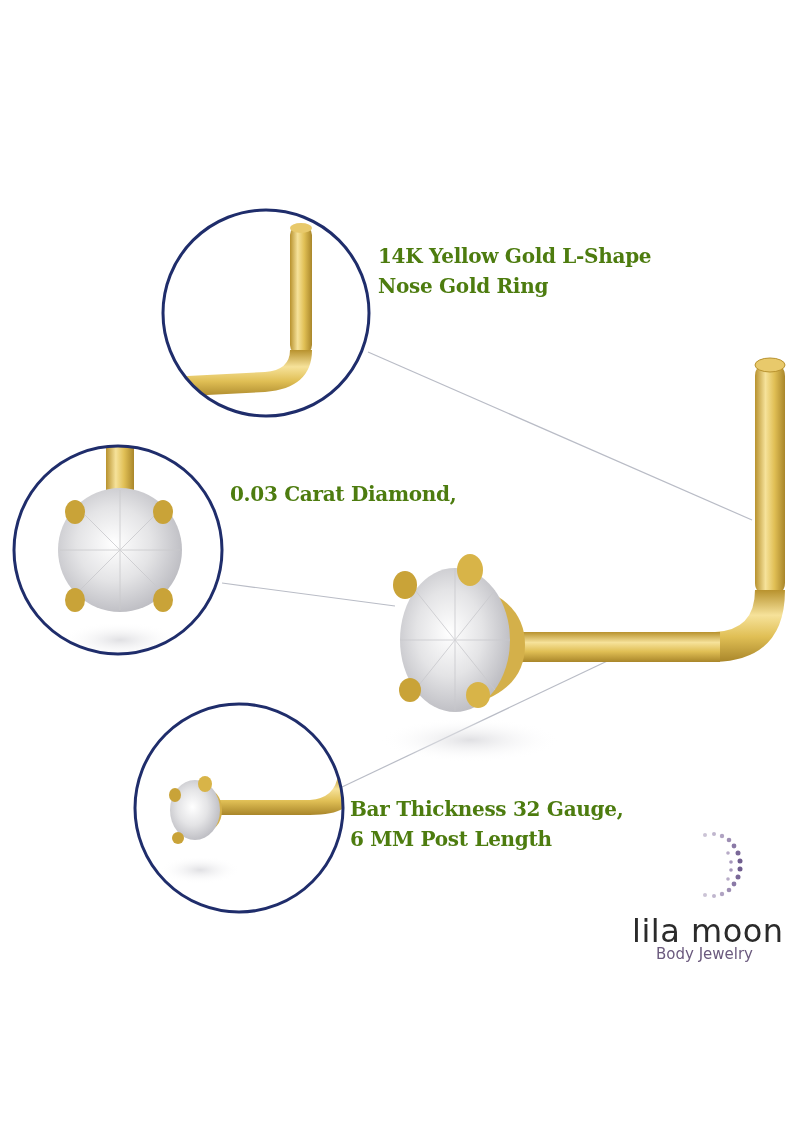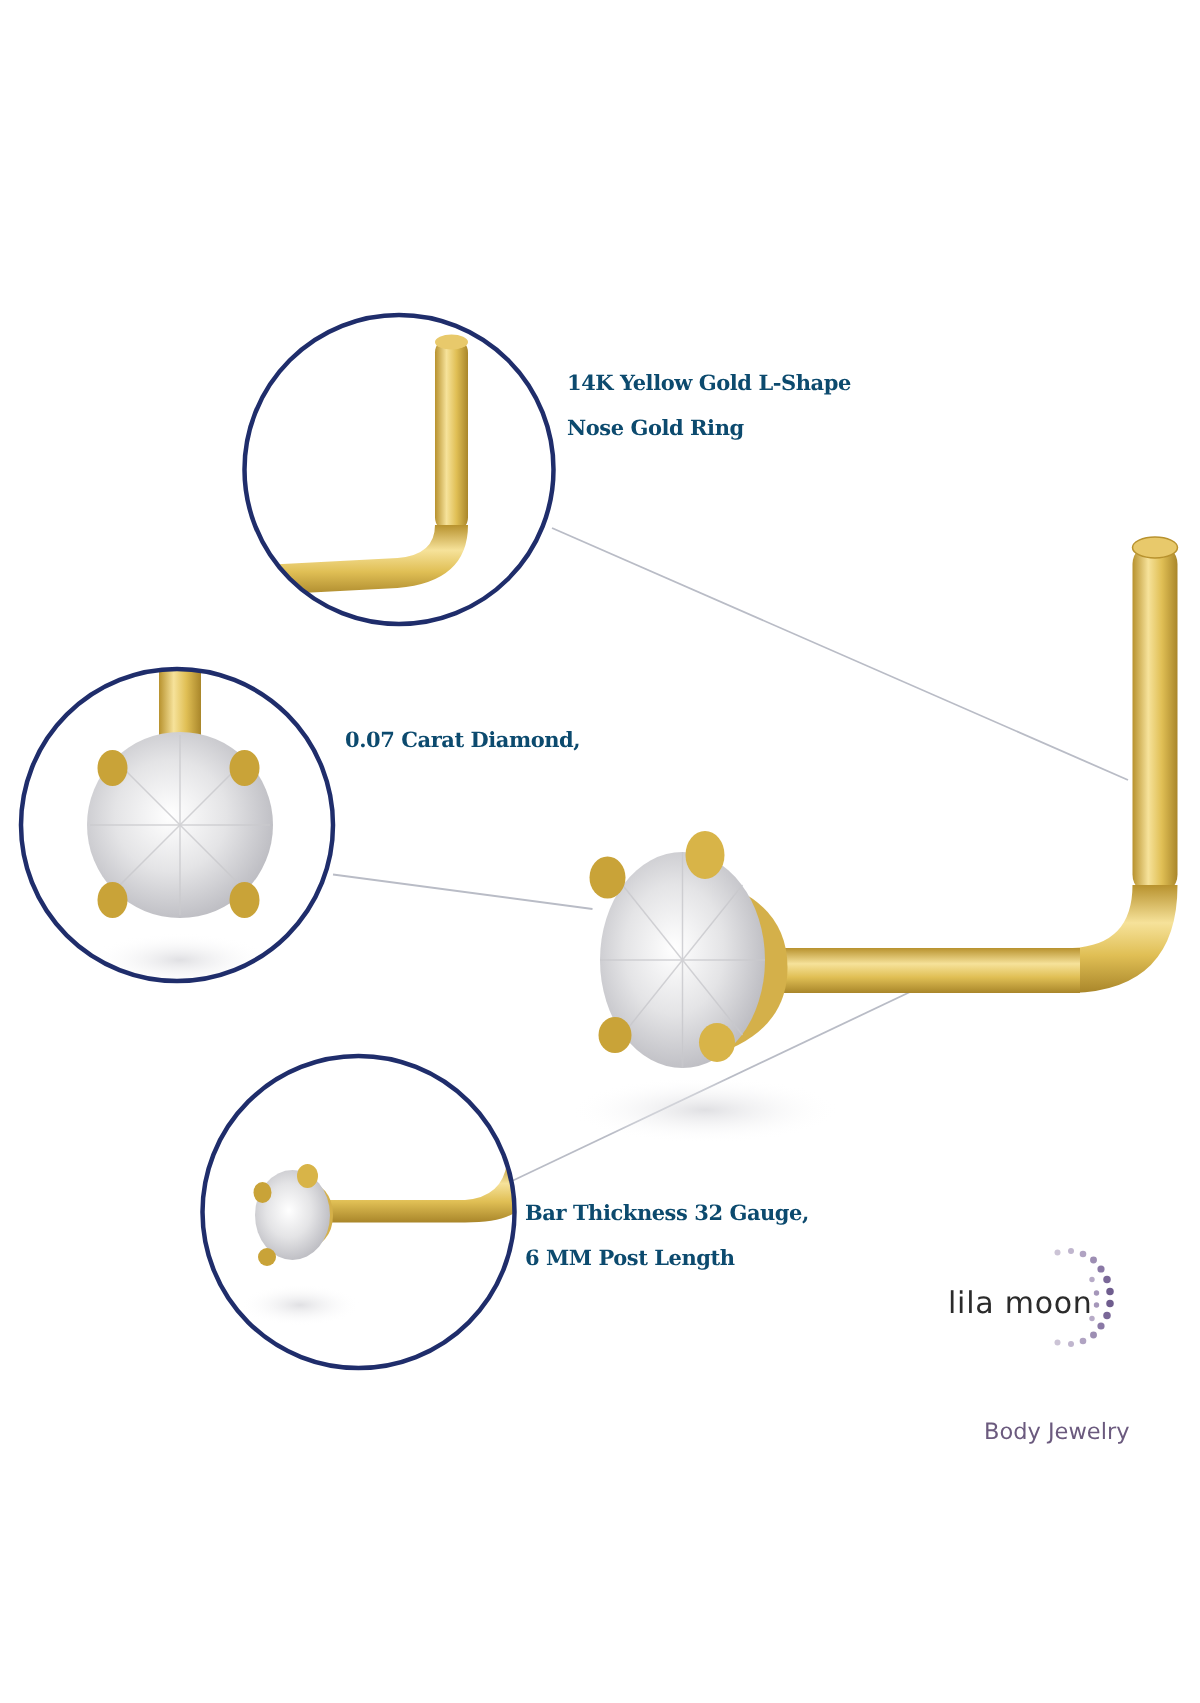--- a/index.html
+++ b/index.html
@@ -1,32 +1,32 @@
 <!DOCTYPE html>
 <html><head>
 <meta charset="utf-8">
 <style>
   html, body { margin: 0; padding: 0; background: #ffffff; }
   body { width: 800px; height: 1135px; position: relative; overflow: hidden; font-family: "DejaVu Serif", serif; }
   .callout-text {
     position: absolute;
-    color: #0c4a6e;
+    color: #4d7c0f;
     font-family: "DejaVu Serif", serif;
     font-weight: bold;
-    font-size: 14px;
+    font-size: 20px;
     line-height: 30px;
     letter-spacing: -0.3px;
     white-space: nowrap;
   }
   svg { position: absolute; left: 0; top: 0; }
   .brand-name {
     position: absolute;
-    left: 632px; top: 856px;
+    left: 632px; top: 912px;
     font-family: "DejaVu Sans", sans-serif;
-    font-size: 20px;
+    font-size: 32px;
     color: #2b2b2b;
     letter-spacing: 0.5px;
     white-space: nowrap;
   }
   .brand-sub {
     position: absolute;
     left: 656px; top: 945px;
     font-family: "DejaVu Sans", sans-serif;
     font-size: 15px;
     color: #6b5a7e;
@@ -167,21 +167,21 @@
     <circle cx="728" cy="879" r="1.8" fill="#b7abc7"></circle>
   </g>
 </svg>
 
 <div class="callout-text" style="left:378px; top:241px;">
   <div>14K Yellow Gold L-Shape</div>
   <div>Nose Gold Ring</div>
 </div>
 
 <div class="callout-text" style="left:230px; top:479px;">
-  <div>0.07 Carat Diamond,</div>
+  <div>0.03 Carat Diamond,</div>
 </div>
 
 <div class="callout-text" style="left:350px; top:794px;">
   <div>Bar Thickness 32 Gauge,</div>
   <div>6 MM Post Length</div>
 </div>
 
 <div class="brand-name">lila moon</div>
 <div class="brand-sub">Body Jewelry</div>
 

